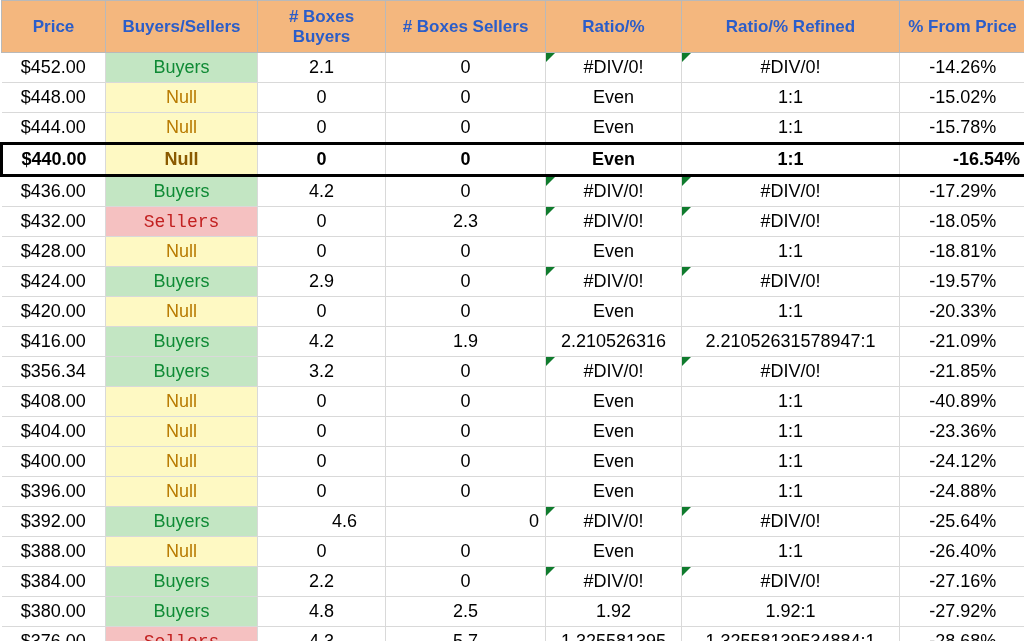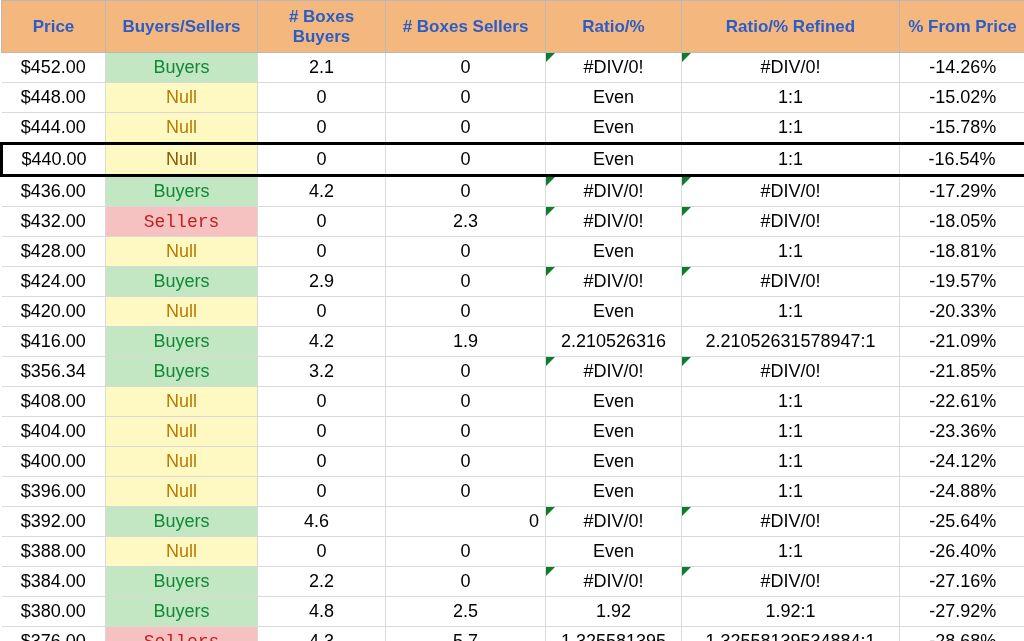--- a/index.html
+++ b/index.html
@@ -61,28 +61,28 @@
   .flag::before {
     content: "";
     position: absolute;
     top: 0; left: 0;
     width: 0; height: 0;
     border-top: 9px solid #0f7b2d;
     border-right: 9px solid transparent;
   }
 
   tr.hl td {
-    font-weight: 400;
+    font-weight: 700;
     border-top: 3px solid #000;
     border-bottom: 3px solid #000;
     color: #000;
   }
   tr.hl td.bs-null { color: #8a5a00; }
   tr.hl td:first-child { border-left: 3px solid #000; }
-  tr.hl td:last-child  { border-right: 3px solid #000; }
+  tr.hl td:last-child  { border-right: 3px solid #000; text-align: right; }
 </style>
 </head>
 <body>
 
 <table>
   <colgroup>
     <col class="col-price">
       <col class="col-bs">
       <col class="col-bb">
       <col class="col-bsell">
@@ -201,21 +201,21 @@
         <td class="flag">#DIV/0!</td>
         <td>-21.85%</td>
       </tr>
       <tr>
         <td class="price">$408.00</td>
         <td class="bs-cell bs-null">Null</td>
         <td>0</td>
         <td>0</td>
         <td>Even</td>
         <td>1:1</td>
-        <td>-22.61%</td>
+        <td>-40.89%</td>
       </tr>
       <tr>
         <td class="price">$404.00</td>
         <td class="bs-cell bs-null">Null</td>
         <td>0</td>
         <td>0</td>
         <td>Even</td>
         <td>1:1</td>
         <td>-23.36%</td>
       </tr>
@@ -233,21 +233,21 @@
         <td class="bs-cell bs-null">Null</td>
         <td>0</td>
         <td>0</td>
         <td>Even</td>
         <td>1:1</td>
         <td>-24.88%</td>
       </tr>
       <tr>
         <td class="price">$392.00</td>
         <td class="bs-cell bs-buyers">Buyers</td>
-        <td style="text-align: right; padding-right: 56px;">4.6</td>
+        <td style="text-align: right; padding-right: 28px;">4.6</td>
         <td style="text-align: right; padding-right: 6px;">0</td>
         <td class="flag">#DIV/0!</td>
         <td class="flag">#DIV/0!</td>
         <td>-25.64%</td>
       </tr>
       <tr>
         <td class="price">$388.00</td>
         <td class="bs-cell bs-null">Null</td>
         <td>0</td>
         <td>0</td>

